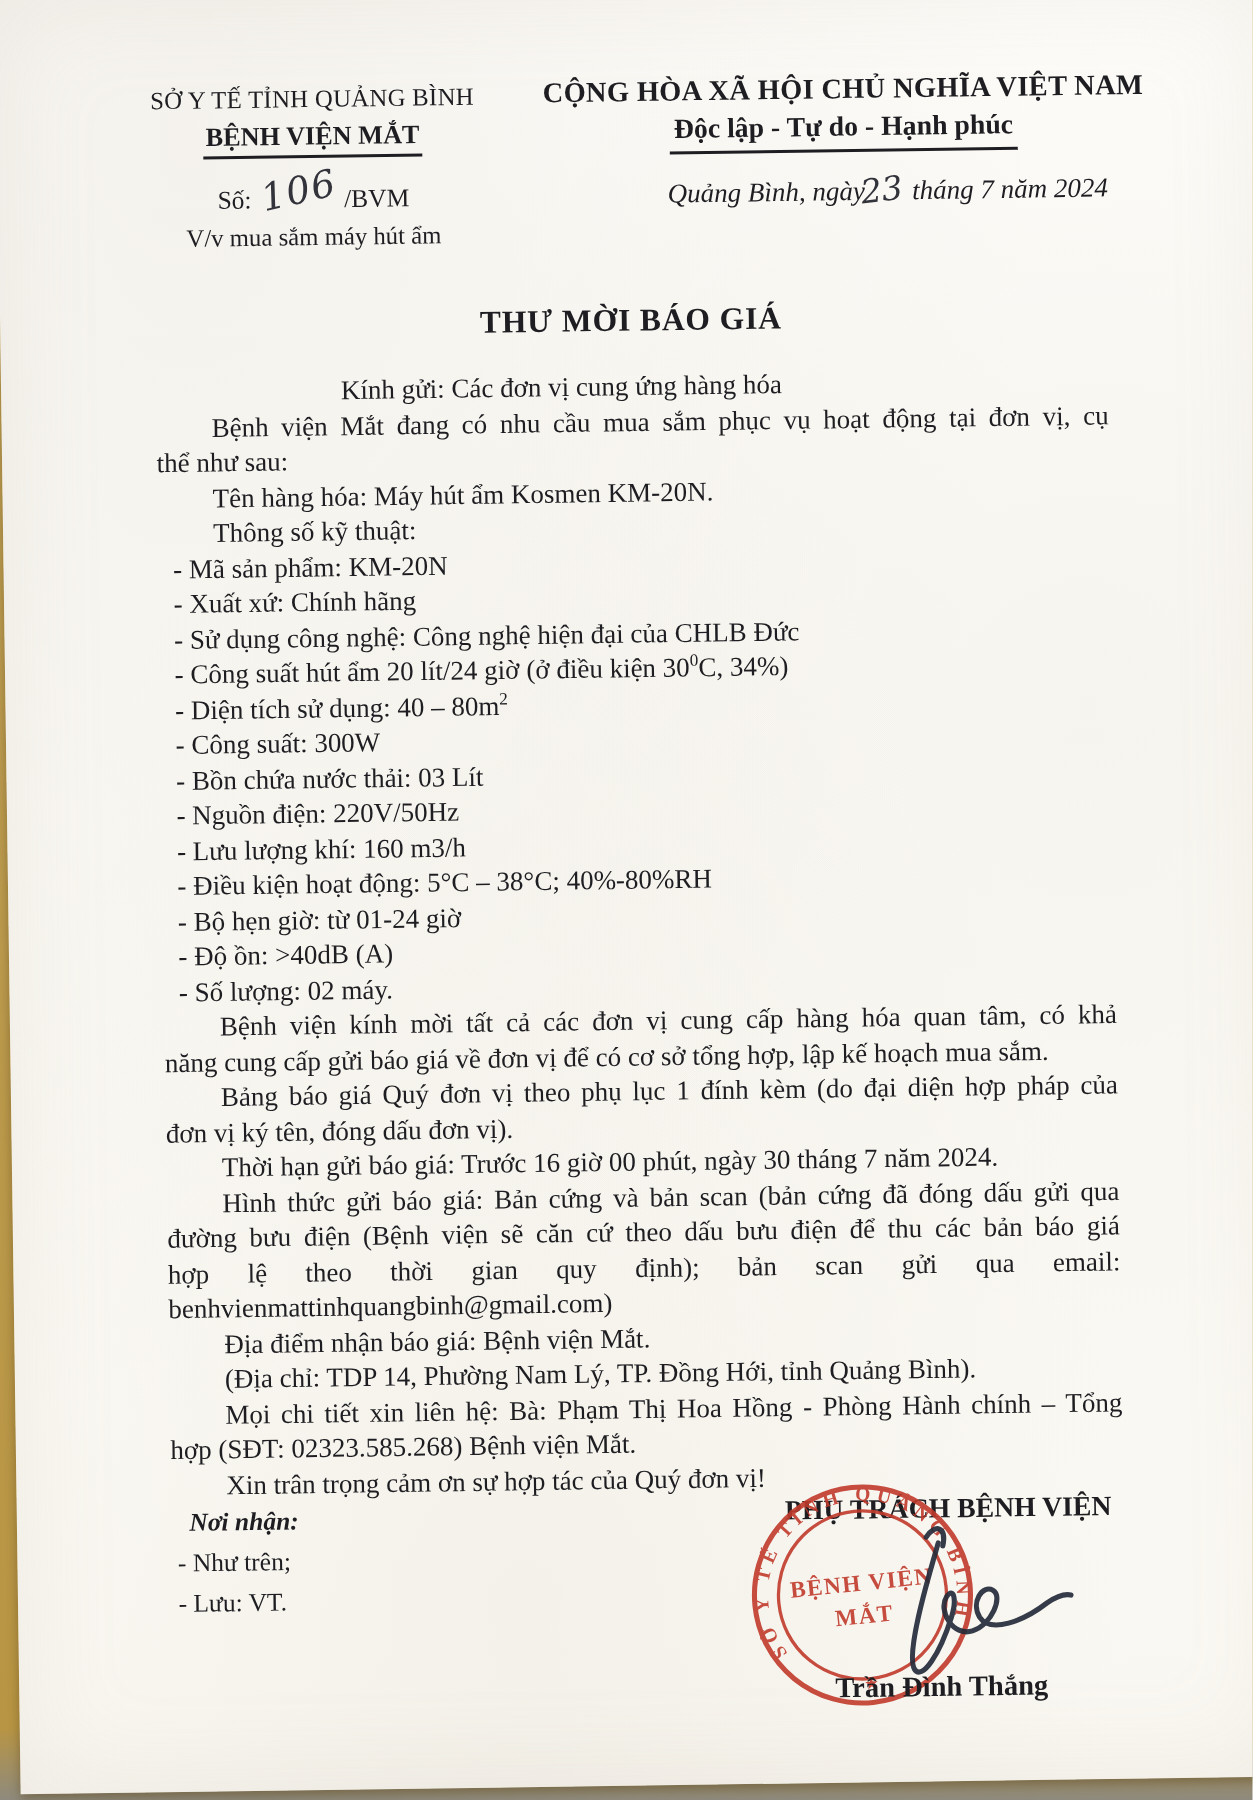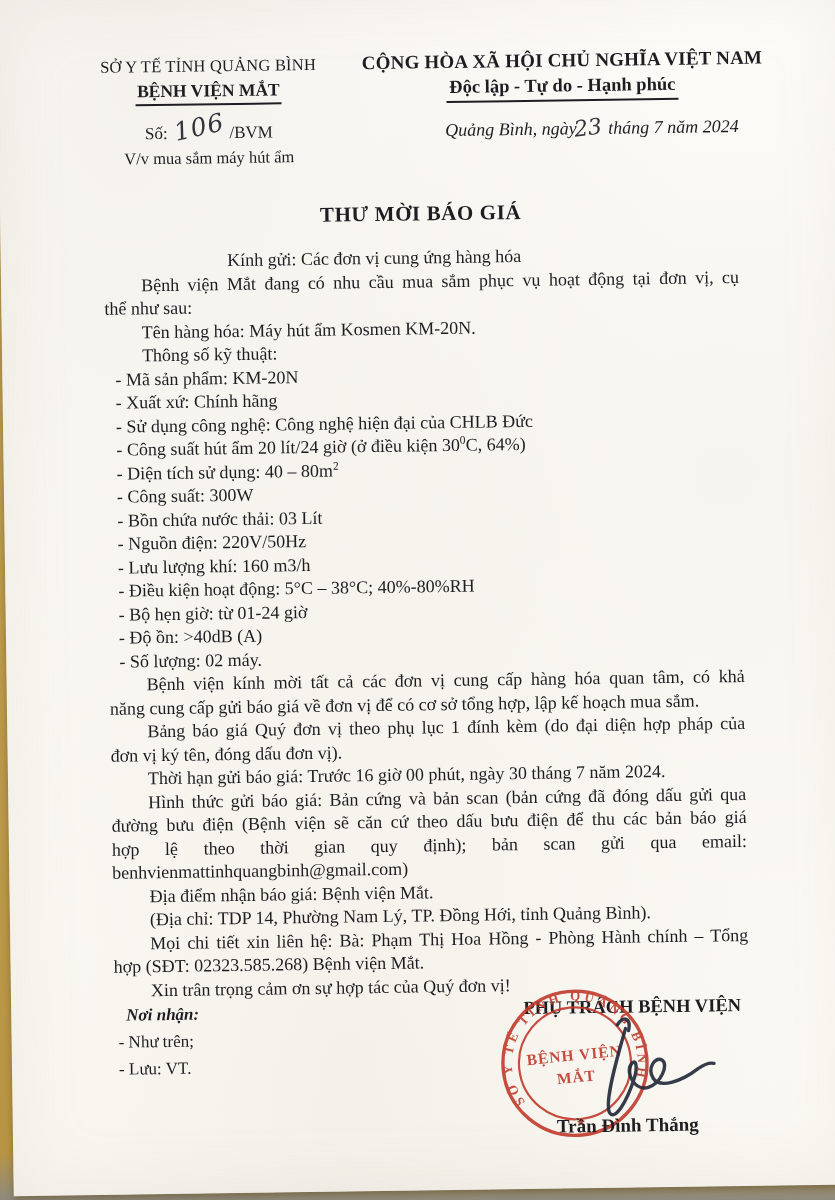--- a/index.html
+++ b/index.html
@@ -79,21 +79,21 @@
 
   <div class="txt body-block" id="body-lines">
       <div class="line c">Kính gửi: Các đơn vị cung ứng hàng hóa</div>
       <div class="line i j">Bệnh viện Mắt đang có nhu cầu mua sắm phục vụ hoạt động tại đơn vị, cụ</div>
       <div class="line">thể như sau:</div>
       <div class="line i">Tên hàng hóa: Máy hút ẩm Kosmen KM-20N.</div>
       <div class="line i">Thông số kỹ thuật:</div>
       <div class="line b">- Mã sản phẩm: KM-20N</div>
       <div class="line b">- Xuất xứ: Chính hãng</div>
       <div class="line b">- Sử dụng công nghệ: Công nghệ hiện đại của CHLB Đức</div>
-      <div class="line b"><span>- Công suất hút ẩm 20 lít/24 giờ (ở điều kiện 30</span><sup>0</sup><span>C, 64%)</span></div>
+      <div class="line b"><span>- Công suất hút ẩm 20 lít/24 giờ (ở điều kiện 30</span><sup>0</sup><span>C, 34%)</span></div>
       <div class="line b"><span>- Diện tích sử dụng: 40 – 80m</span><sup>2</sup></div>
       <div class="line b">- Công suất: 300W</div>
       <div class="line b">- Bồn chứa nước thải: 03 Lít</div>
       <div class="line b">- Nguồn điện: 220V/50Hz</div>
       <div class="line b">- Lưu lượng khí: 160 m3/h</div>
       <div class="line b">- Điều kiện hoạt động: 5°C – 38°C; 40%-80%RH</div>
       <div class="line b">- Bộ hẹn giờ: từ 01-24 giờ</div>
       <div class="line b">- Độ ồn: &gt;40dB (A)</div>
       <div class="line b">- Số lượng: 02 máy.</div>
       <div class="line i j">Bệnh viện kính mời tất cả các đơn vị cung cấp hàng hóa quan tâm, có khả</div>

